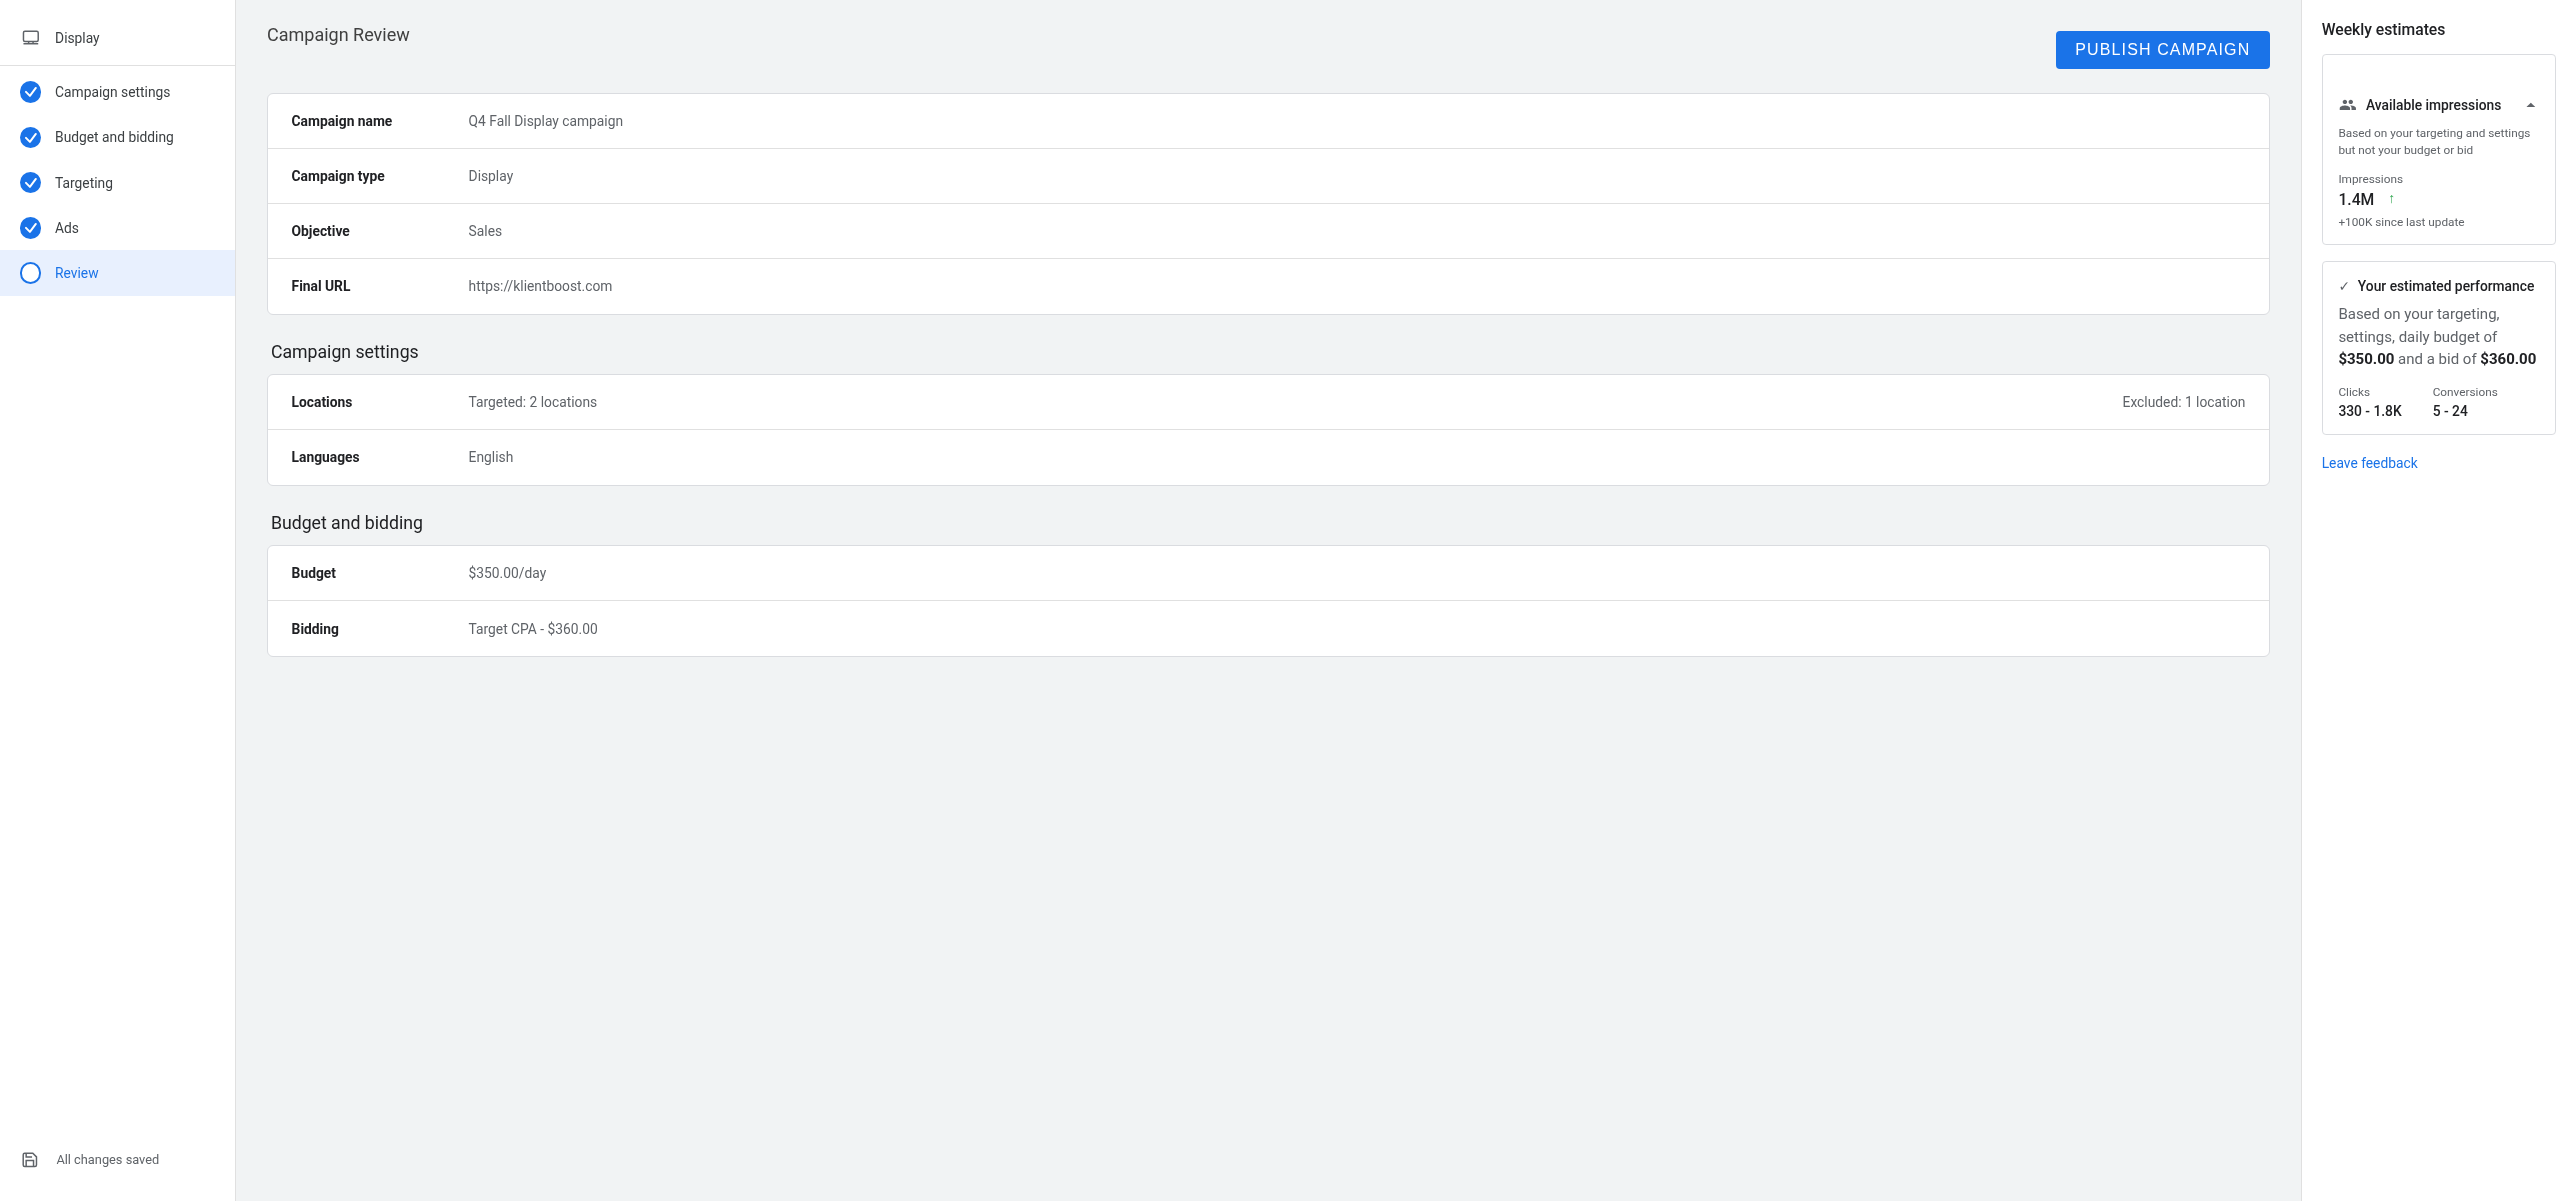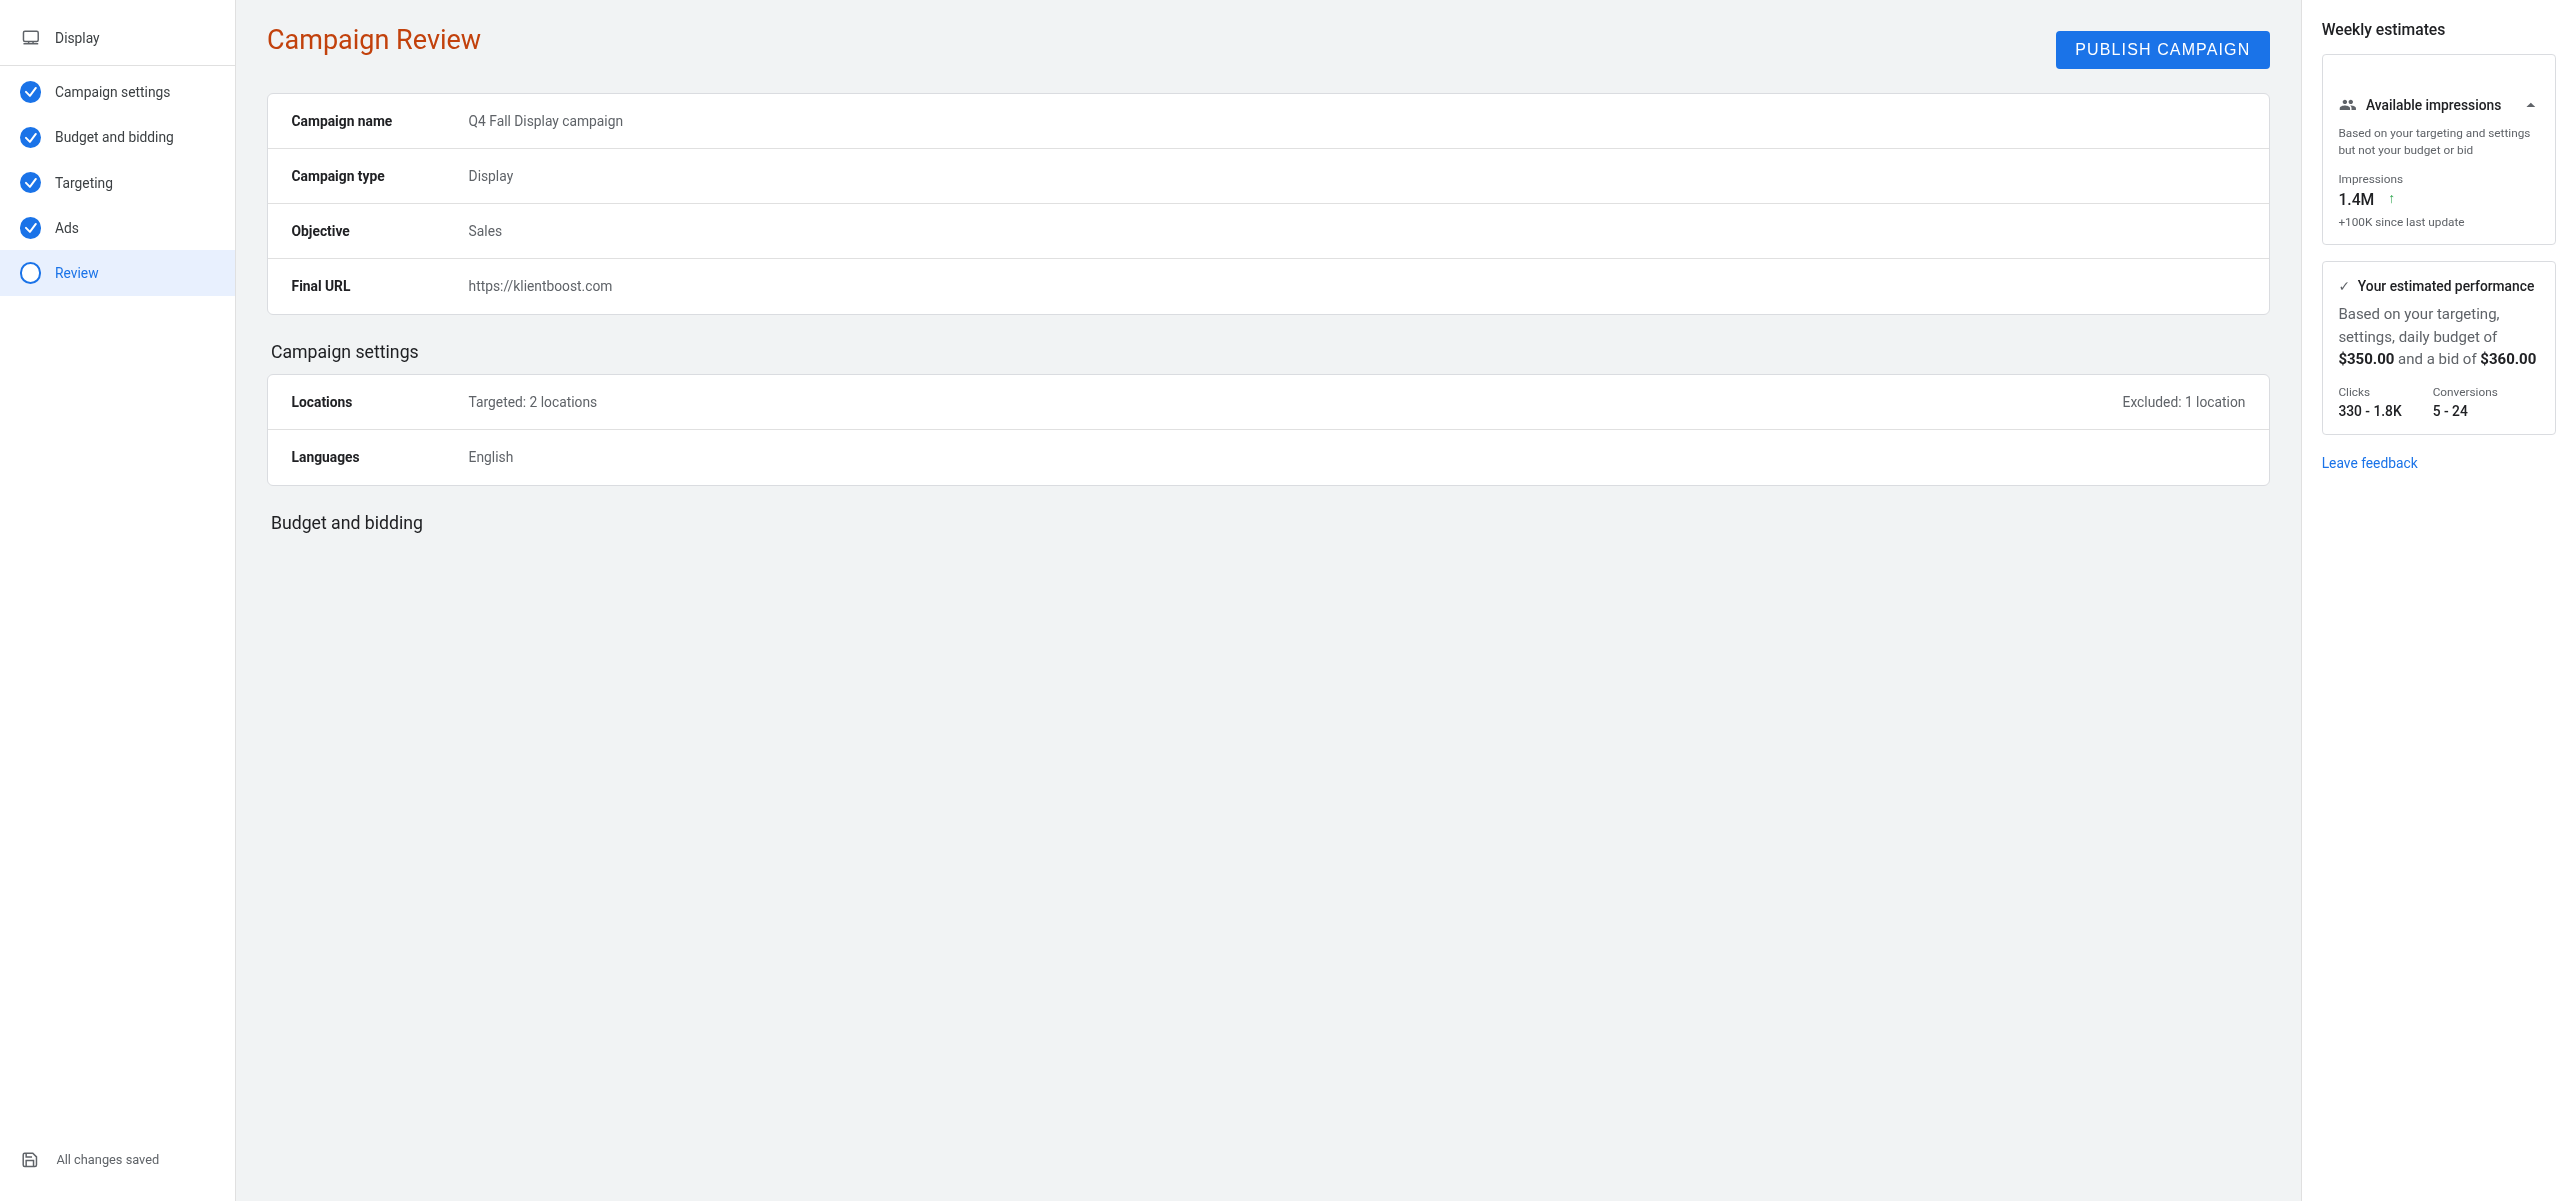--- a/index.html
+++ b/index.html
@@ -106,23 +106,23 @@
       padding: 23.6px 31px;
       background: #f1f3f4;
     }
     .page-header {
       display: flex;
       justify-content: space-between;
       align-items: flex-start;
       margin-bottom: 23.6px;
     }
     .page-title {
-      font-size: 27px;
+      font-size: 18px;
       font-weight: 400;
-      color: #c2410c;
+      color: #404040;
     }
     .publish-btn {
       background: #1a73e8;
       color: #fff;
       border: none;
       padding: 9.8px 19.7px;
       font-size: 16px;
       font-weight: 500;
       letter-spacing: 0.07em;
       text-transform: uppercase;
@@ -424,20 +424,30 @@
       </div>
       <div class="card-row">
         <span class="card-label">Languages</span>
         <span class="card-value">English</span>
       </div>
     </div>
   </div>
 
   <div class="section">
     <h2 class="section-title">Budget and bidding</h2>
+    <div class="card">
+      <div class="card-row">
+        <span class="card-label">Budget</span>
+        <span class="card-value">$350.00/day</span>
+      </div>
+      <div class="card-row">
+        <span class="card-label">Bidding</span>
+        <span class="card-value">Target CPA - $360.00</span>
+      </div>
+    </div>
   </div>
 </main>
 
 <aside class="right-panel">
   <h2 class="panel-title">Weekly estimates</h2>
 
   
   <div class="estimate-card">
     <div class="estimate-card-header">
       <div class="estimate-card-title">

